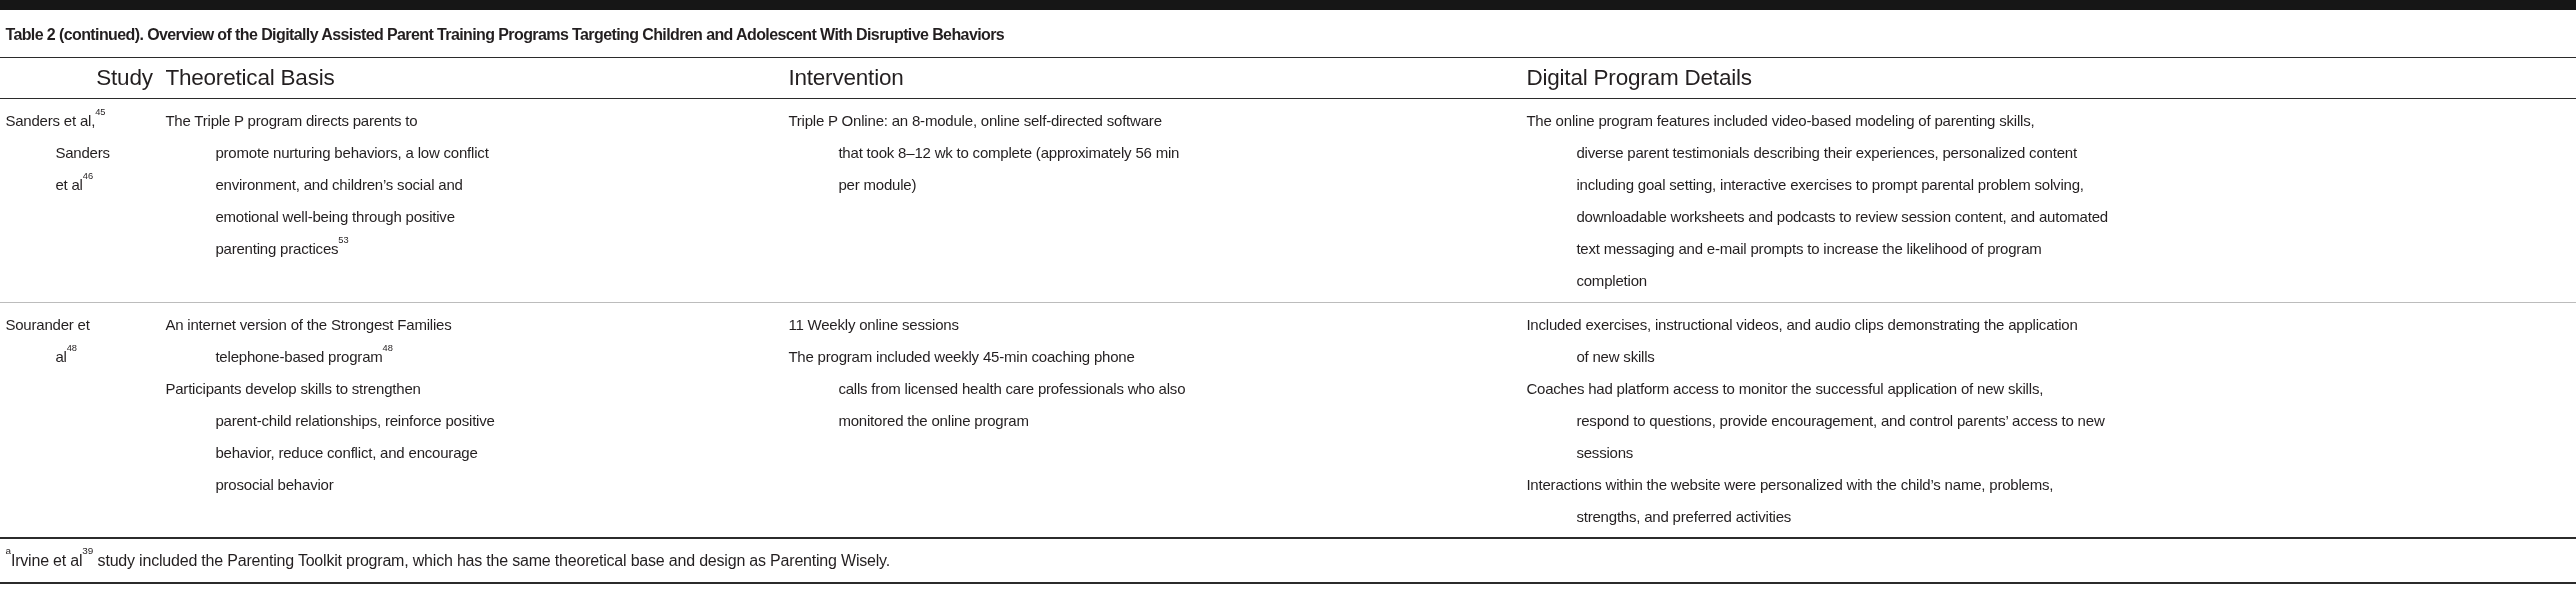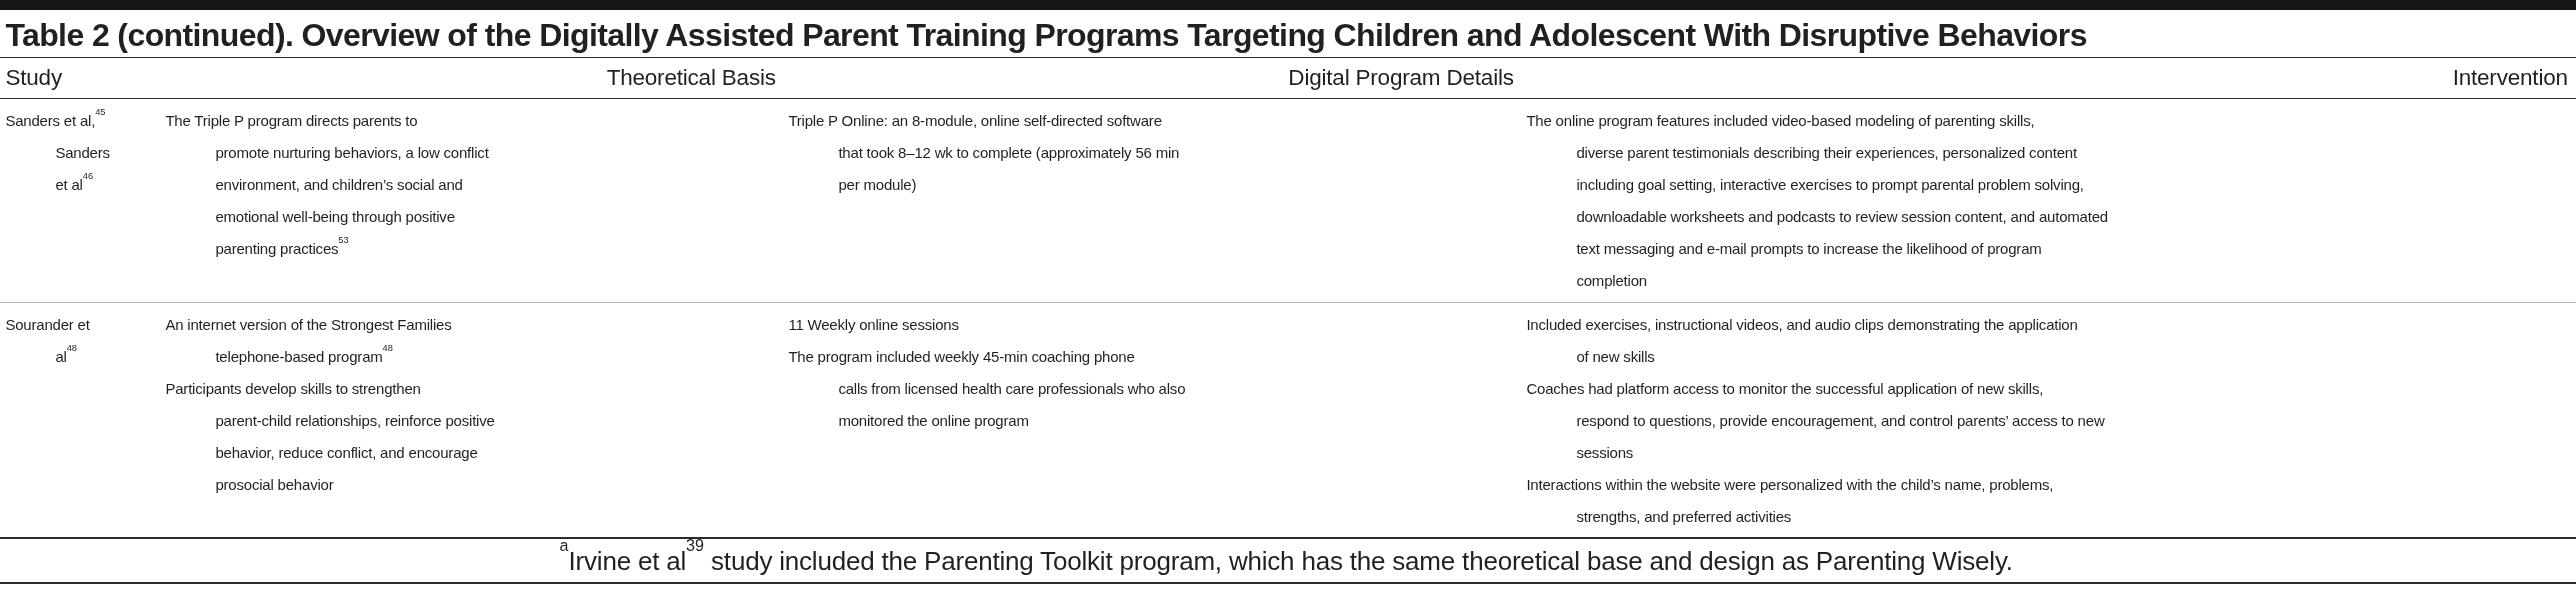--- a/index.html
+++ b/index.html
@@ -4,59 +4,59 @@
 <style>
   html,body{margin:0;padding:0;}
   body{
     width:2576px;height:604px;overflow:hidden;background:#ffffff;
     font-family:"Liberation Sans","DejaVu Sans",sans-serif;
     color:#231f20;letter-spacing:-0.2px;
   }
   .topbar{height:10px;background:#161616;}
   .title-wrap{padding:8px 0 5.4px 0;}
   .title{
-    font-size:32px;font-weight:bold;letter-spacing:-0.6px;
+    font-size:16px;font-weight:bold;letter-spacing:-0.6px;
     line-height:34px;padding-left:5.4px;white-space:nowrap;
   }
   .rule-dark{border:0;height:0;border-top:1.8px solid #2b2b2b;margin:0;}
   .rule-thick{border:0;height:0;border-top:2.7px solid #2b2b2b;margin:0;}
   .trow{
     display:grid;
     grid-template-columns:160px 623px 738px 1054px;
   }
-  .head-row .cell{padding:6.3px 7.2px 7.2px 5.4px;font-size:22.5px;line-height:26px;}
-  .head-row .cell.center{text-align:right;}
+  .head-row .cell{padding:6.3px 7.2px 7.2px 5.4px;font-size:22.5px;line-height:26px;text-align:right;}
+  .head-row .cell.center{text-align:left;}
   .body-row{border-top:0;}
   .body-row + .body-row{border-top:1.8px solid #bcbcbc;}
   .cell{padding:6.3px 9px 4.5px 5.4px;font-size:15px;line-height:32px;}
   .para{padding-left:50px;text-indent:-50px;}
   sup{
     font-size:0.62em;line-height:0;position:relative;top:-0.55em;
     letter-spacing:0;
   }
   .footnote{
-    padding:5.4px 9px 5.4px 5.4px;font-size:26px;line-height:32px;text-align:center;
+    padding:5.4px 9px 5.4px 5.4px;font-size:16px;line-height:32px;
   }
 </style>
 </head>
 <body>
 
 <div class="topbar"></div>
 
 <div class="title-wrap">
   <div class="title">Table 2 (continued). Overview of the Digitally Assisted Parent Training Programs Targeting Children and Adolescent With Disruptive Behaviors</div>
 </div>
 
 <hr class="rule-dark">
 
 <div class="trow head-row">
   <div class="cell">Study</div>
   <div class="cell center">Theoretical Basis</div>
+  <div class="cell center">Intervention</div>
   <div class="cell center">Digital Program Details</div>
-  <div class="cell center">Intervention</div>
 </div>
 
 <hr class="rule-dark">
 
 <div>
     <div class="trow body-row">
       <div class="cell cell-study">
         <div class="para">Sanders et al,<sup>45</sup><br>Sanders<br>et al<sup>46</sup></div>
       </div>
       <div class="cell cell-theoretical-basis">

